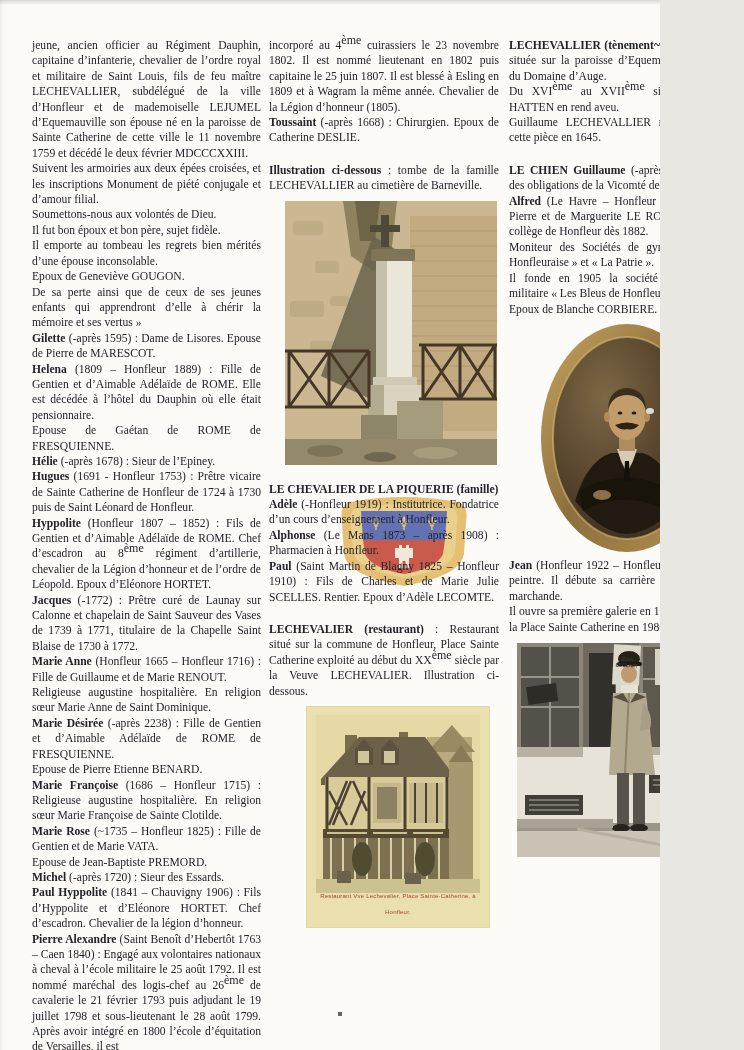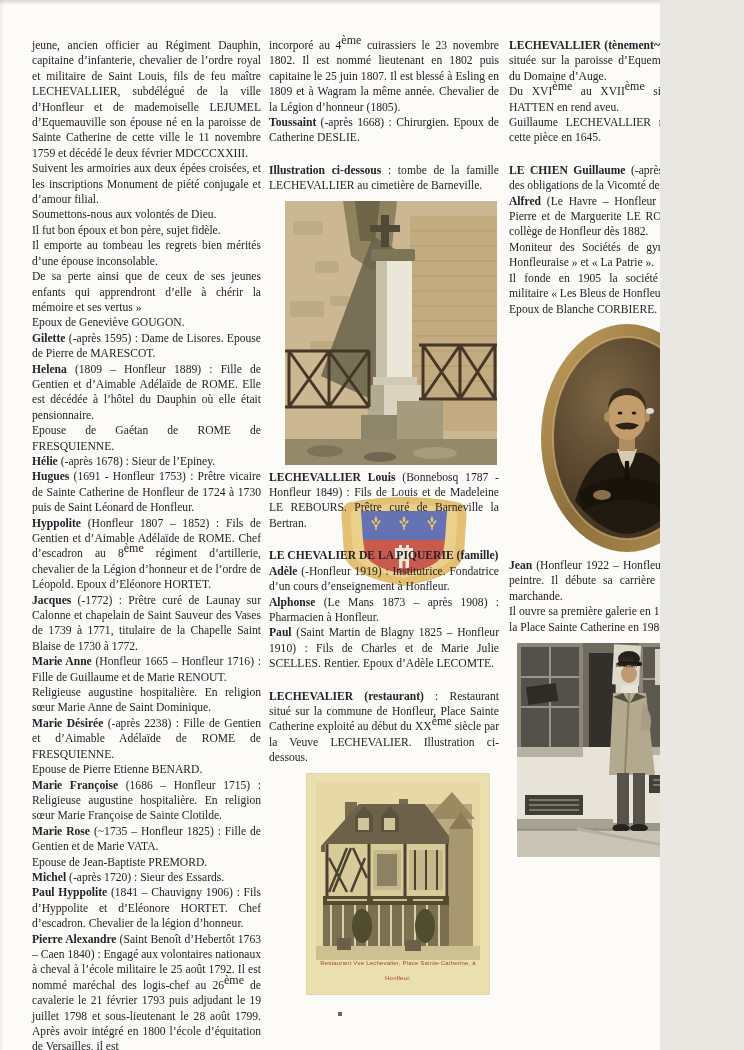--- a/index.html
+++ b/index.html
@@ -71,22 +71,22 @@
       </g>
     </svg>
   </div>
 
   <div class="col" id="col1">
       <p class="para"><span>jeune, ancien officier au Régiment Dauphin, capitaine d’infanterie, chevalier de l’ordre royal et militaire de Saint Louis, fils de feu maître LECHEVALLIER, subdélégué de la ville d’Honfleur et de mademoiselle LEJUMEL d’Equemauville son épouse né en la paroisse de Sainte Catherine de cette ville le 11 novembre 1759 et décédé le deux février MDCCCXXIII.</span></p>
       <p class="para"><span>Suivent les armoiries aux deux épées croisées, et les inscriptions Monument de piété conjugale et d’amour filial.</span></p>
       <p class="para"><span>Soumettons-nous aux volontés de Dieu.</span></p>
       <p class="para"><span>Il fut bon époux et bon père, sujet fidèle.</span></p>
       <p class="para"><span>Il emporte au tombeau les regrets bien mérités d’une épouse inconsolable.</span></p>
+      <p class="para"><span>Epoux de Geneviève GOUGON.</span></p>
       <p class="para"><span>De sa perte ainsi que de ceux de ses jeunes enfants qui apprendront d’elle à chérir la mémoire et ses vertus »</span></p>
-      <p class="para"><span>Epoux de Geneviève GOUGON.</span></p>
       <p class="para"><span class="b">Gilette</span><span> (-après 1595) : Dame de Lisores. Epouse de Pierre de MARESCOT.</span></p>
       <p class="para"><span class="b">Helena</span><span> (1809 – Honfleur 1889) : Fille de Gentien et d’Aimable Adélaïde de ROME. Elle est décédée à l’hôtel du Dauphin où elle était pensionnaire.</span></p>
       <p class="para"><span>Epouse de Gaétan de ROME de FRESQUIENNE.</span></p>
       <p class="para"><span class="b">Hélie</span><span> (-après 1678) : Sieur de l’Epiney.</span></p>
       <p class="para"><span class="b">Hugues</span><span> (1691 - Honfleur 1753) : Prêtre vicaire de Sainte Catherine de Honfleur de 1724 à 1730 puis de Saint Léonard de Honfleur.</span></p>
       <p class="para"><span class="b">Hyppolite</span><span> (Honfleur 1807 – 1852) : Fils de Gentien et d’Aimable Adélaïde de ROME. Chef d’escadron au 8</span><span class="sup">ème</span><span> régiment d’artillerie, chevalier de la Légion d’honneur et de l’ordre de Léopold. Epoux d’Eléonore HORTET.</span></p>
       <p class="para"><span class="b">Jacques</span><span> (-1772) : Prêtre curé de Launay sur Calonne et chapelain de Saint Sauveur des Vases de 1739 à 1771, titulaire de la Chapelle Saint Blaise de 1730 à 1772.</span></p>
       <p class="para"><span class="b">Marie Anne</span><span> (Honfleur 1665 – Honfleur 1716) : Fille de Guillaume et de Marie RENOUT.</span></p>
       <p class="para"><span>Religieuse augustine hospitalière. En religion sœur Marie Anne de Saint Dominique.</span></p>
       <p class="para"><span class="b">Marie Désirée</span><span> (-après 2238) : Fille de Gentien et d’Aimable Adélaïde de ROME de FRESQUIENNE.</span></p>
@@ -132,21 +132,20 @@
         <g stroke="#463625" stroke-width="3" fill="none">
           <path d="M0,150 H84 M0,206 H84 M4,150 V206 M44,150 V206 M84,150 V206 M4,150 L44,206 M44,150 L4,206 M44,150 L84,206 M84,150 L44,206"></path>
           <path d="M134,144 H212 M134,198 H212 M138,144 V198 M175,144 V198 M210,144 V198 M138,144 L175,198 M175,144 L138,198 M175,144 L210,198 M210,144 L175,198"></path>
         </g>
         <rect y="238" width="212" height="26" fill="#94896a"></rect>
         <ellipse cx="40" cy="250" rx="18" ry="6" fill="#7d7458"></ellipse>
         <ellipse cx="150" cy="252" rx="22" ry="6" fill="#a79c7c"></ellipse>
         <ellipse cx="95" cy="256" rx="16" ry="5" fill="#6f6750"></ellipse>
       </svg>
     </div>
-      <p class="para"><span class="b">LECHEVALLIER Louis</span><span> (Bonnebosq 1787 - Honfleur 1849) : Fils de Louis et de Madeleine LE REBOURS. Prêtre curé de Barneville la Bertran.</span></p>
       <p class="para gap"><span class="b">LE CHEVALIER DE LA PIQUERIE (famille)</span></p>
       <p class="para"><span class="b">Adèle</span><span> (-Honfleur 1919) :  Institutrice. Fondatrice d’un cours d’enseignement à Honfleur.</span></p>
       <p class="para"><span class="b">Alphonse</span><span> (Le Mans 1873 – après 1908) : Pharmacien à Honfleur.</span></p>
       <p class="para"><span class="b">Paul</span><span> (Saint Martin de Blagny 1825 – Honfleur 1910) : Fils de Charles et de Marie Julie SCELLES. Rentier. Epoux d’Adèle LECOMTE.</span></p>
       <p class="para gap"><span class="b">LECHEVALIER (restaurant)</span><span> :  Restaurant situé sur la commune de Honfleur, Place Sainte Catherine exploité au début du XX</span><span class="sup">ème</span><span> siècle par la Veuve LECHEVALIER. Illustration ci-dessous.</span></p>
       <div class="photo" id="asset-restaurant">
       <svg viewBox="0 0 182 198" width="182" height="198">
         <rect width="182" height="198" fill="#eadfae"></rect>
         <rect x="9" y="8" width="164" height="178" fill="#e7d9a6"></rect>
         <rect x="120" y="30" width="45" height="60" fill="#b8a97e"></rect>

